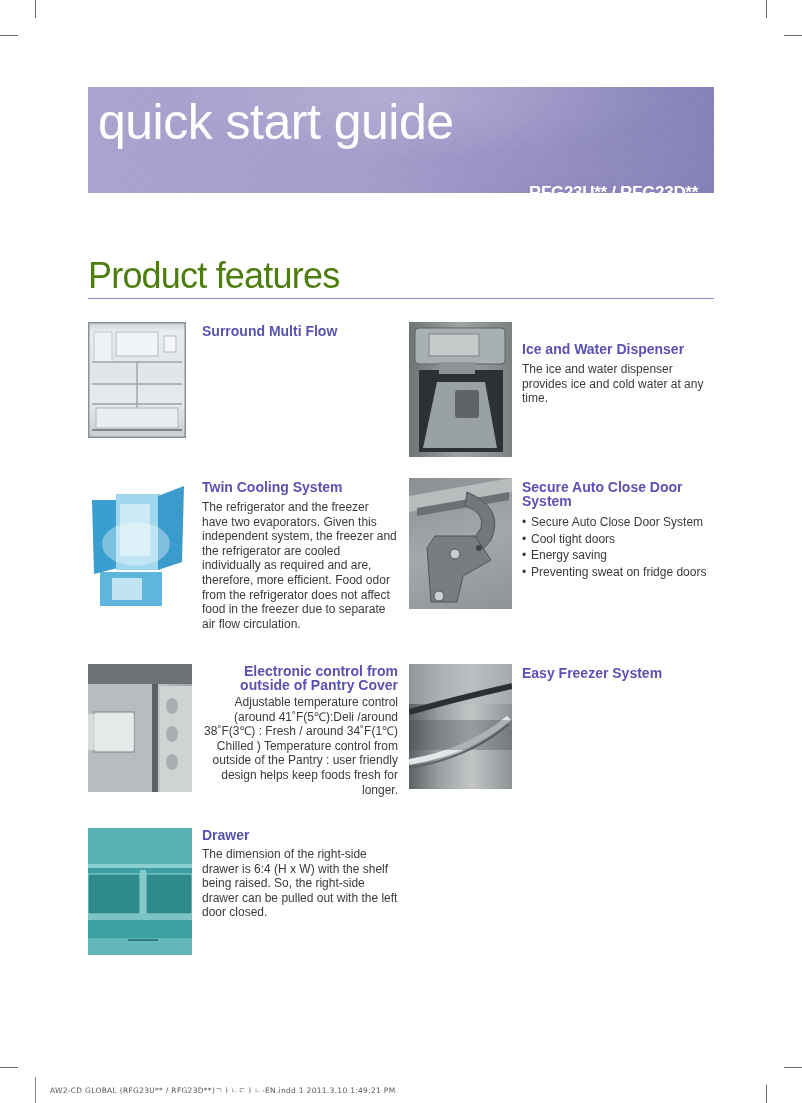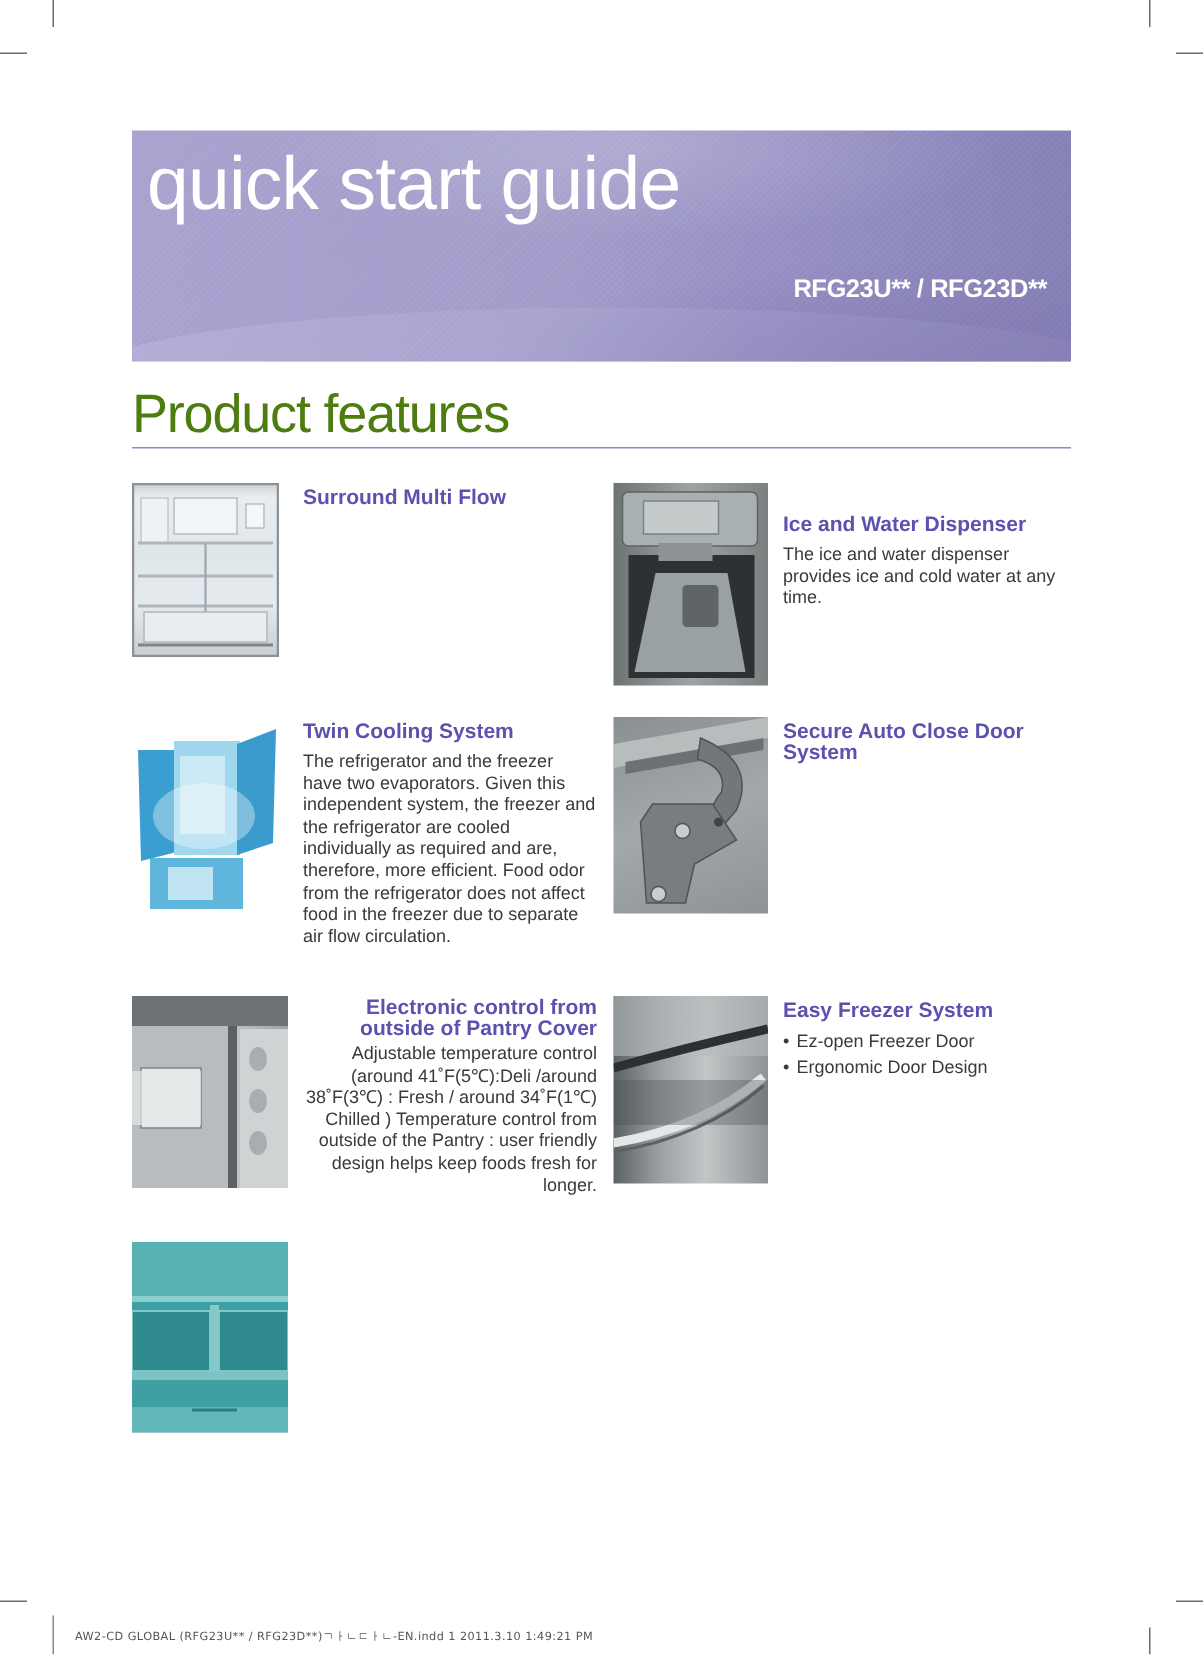--- a/index.html
+++ b/index.html
@@ -4,21 +4,21 @@
 <style>
   html, body { margin: 0; padding: 0; }
   body {
     width: 802px; height: 1103px; position: relative; overflow: hidden;
     background: #ffffff;
     font-family: "Liberation Sans", sans-serif;
     color: #333333;
   }
   .crop { position: absolute; background: #6b6b6b; }
   .header-band {
-    position: absolute; left: 88px; top: 87px; width: 626px; height: 154px;
+    position: absolute; left: 88px; top: 87px; width: 626px; height: 106px;
     background:
       radial-gradient(ellipse 420px 120px at 520px 170px, rgba(120,110,170,0.55), rgba(120,110,170,0) 70%),
       radial-gradient(ellipse 360px 90px at 330px 10px, rgba(255,255,255,0.18), rgba(255,255,255,0) 70%),
       repeating-linear-gradient(135deg, rgba(255,255,255,0.05) 0 1px, rgba(0,0,0,0) 1px 3px),
       linear-gradient(90deg, #a7a2ce 0%, #a19cc9 45%, #958fc2 70%, #8580b6 100%);
     overflow: hidden;
     text-align: center;
   }
   .header-swoosh {
     position: absolute; left: -40px; top: 118px; width: 720px; height: 80px;
@@ -146,20 +146,26 @@
       <polygon points="8,30 100,14 100,22 8,38" fill="#6c7273"></polygon>
       <path d="M 58 14 Q 96 30 82 62 L 70 76 Q 60 64 72 50 Q 76 34 56 28 Z" fill="#71777a" stroke="#4f5456"></path>
       <polygon points="26,58 66,58 82,82 54,98 48,124 22,124 18,70" fill="#777d80" stroke="#4f5456"></polygon>
       <circle cx="46" cy="76" r="5" fill="#c8cdcf" stroke="#50565a"></circle>
       <circle cx="30" cy="118" r="5" fill="#c8cdcf" stroke="#50565a"></circle>
       <circle cx="70" cy="70" r="3" fill="#3f4446"></circle>
     </svg>
   </div>
   <div class="text" style="left:113px;top:2px;width:197px;">
     <h3>Secure Auto Close Door System</h3>
+    <ul>
+      <li><span class="bullet">•</span><span>Secure Auto Close Door System</span></li>
+      <li><span class="bullet">•</span><span>Cool tight doors</span></li>
+      <li><span class="bullet">•</span><span>Energy saving</span></li>
+      <li><span class="bullet">•</span><span>Preventing sweat on fridge doors</span></li>
+    </ul>
   </div>
 </div>
 
 <div class="feature" style="left:88px;top:664px;width:310px;height:150px;">
   <div class="thumb" style="width:104px;height:128px;background:linear-gradient(90deg,#8e9395,#c5c9cb 60%,#9ea3a5);">
     <svg width="104" height="128" viewBox="0 0 104 128">
       <rect x="0" y="0" width="104" height="20" fill="#6d7274"></rect>
       <rect x="0" y="20" width="66" height="108" fill="#b8bcbe"></rect>
       <rect x="6" y="48" width="40" height="40" fill="#e5e8e9" stroke="#7e8486"></rect>
       <rect x="0" y="50" width="46" height="36" fill="#e6e9ea" opacity="0.7"></rect>
@@ -181,36 +187,36 @@
     <svg width="103" height="125" viewBox="0 0 103 125">
       <rect x="0" y="0" width="103" height="40" fill="#b5babc" opacity="0.6"></rect>
       <path d="M 0 48 Q 50 34 103 22" stroke="#2c3032" stroke-width="6" fill="none"></path>
       <path d="M 0 98 Q 60 88 100 54" stroke="#e4e7e8" stroke-width="6" fill="none"></path>
       <path d="M 0 104 Q 60 94 100 60" stroke="#5c6163" stroke-width="2" fill="none"></path>
       <rect x="0" y="56" width="103" height="30" fill="#4b5052" opacity="0.35"></rect>
     </svg>
   </div>
   <div class="text" style="left:113px;top:2px;width:197px;">
     <h3>Easy Freezer System</h3>
-    <ul>
-      <li><span class="bullet">•</span><span>Ez-open Freezer Door</span></li>
-      <li><span class="bullet">•</span><span>Ergonomic Door Design</span></li>
-    </ul>
   </div>
 </div>
 
 <div class="feature" style="left:88px;top:828px;width:310px;height:135px;">
   <div class="thumb" style="width:104px;height:127px;background:#3fa0a4;">
     <svg width="104" height="127" viewBox="0 0 104 127">
       <rect x="0" y="0" width="104" height="36" fill="#58b2b4"></rect>
       <rect x="0" y="36" width="104" height="4" fill="#8ccfd0"></rect>
       <rect x="0" y="46" width="52" height="40" fill="#2f8a8e" stroke="#9ad6d7"></rect>
       <rect x="58" y="46" width="46" height="40" fill="#2f8a8e" stroke="#9ad6d7"></rect>
       <rect x="52" y="42" width="6" height="46" fill="#85c9cb"></rect>
       <rect x="0" y="86" width="104" height="6" fill="#7cc3c5"></rect>
       <rect x="0" y="110" width="104" height="17" fill="#62b7b9"></rect>
       <line x1="40" y1="112" x2="70" y2="112" stroke="#2b7d80" stroke-width="2"></line>
     </svg>
   </div>
+  <div class="text" style="left:114px;top:0px;width:196px;">
+    <h3>Drawer</h3>
+    <p style="margin-top:5px;">The dimension of the right-side drawer is 6:4 (H x W) with the shelf being raised. So, the right-side drawer can be pulled out with the left door closed.</p>
+  </div>
 </div>
 
 <div class="slug-rule"></div>
 <div class="slug">AW2-CD GLOBAL (RFG23U** / RFG23D**)ㄱㅏㄴㄷㅏㄴ-EN.indd   1 2011.3.10   1:49:21 PM</div>
 
 </body></html>

